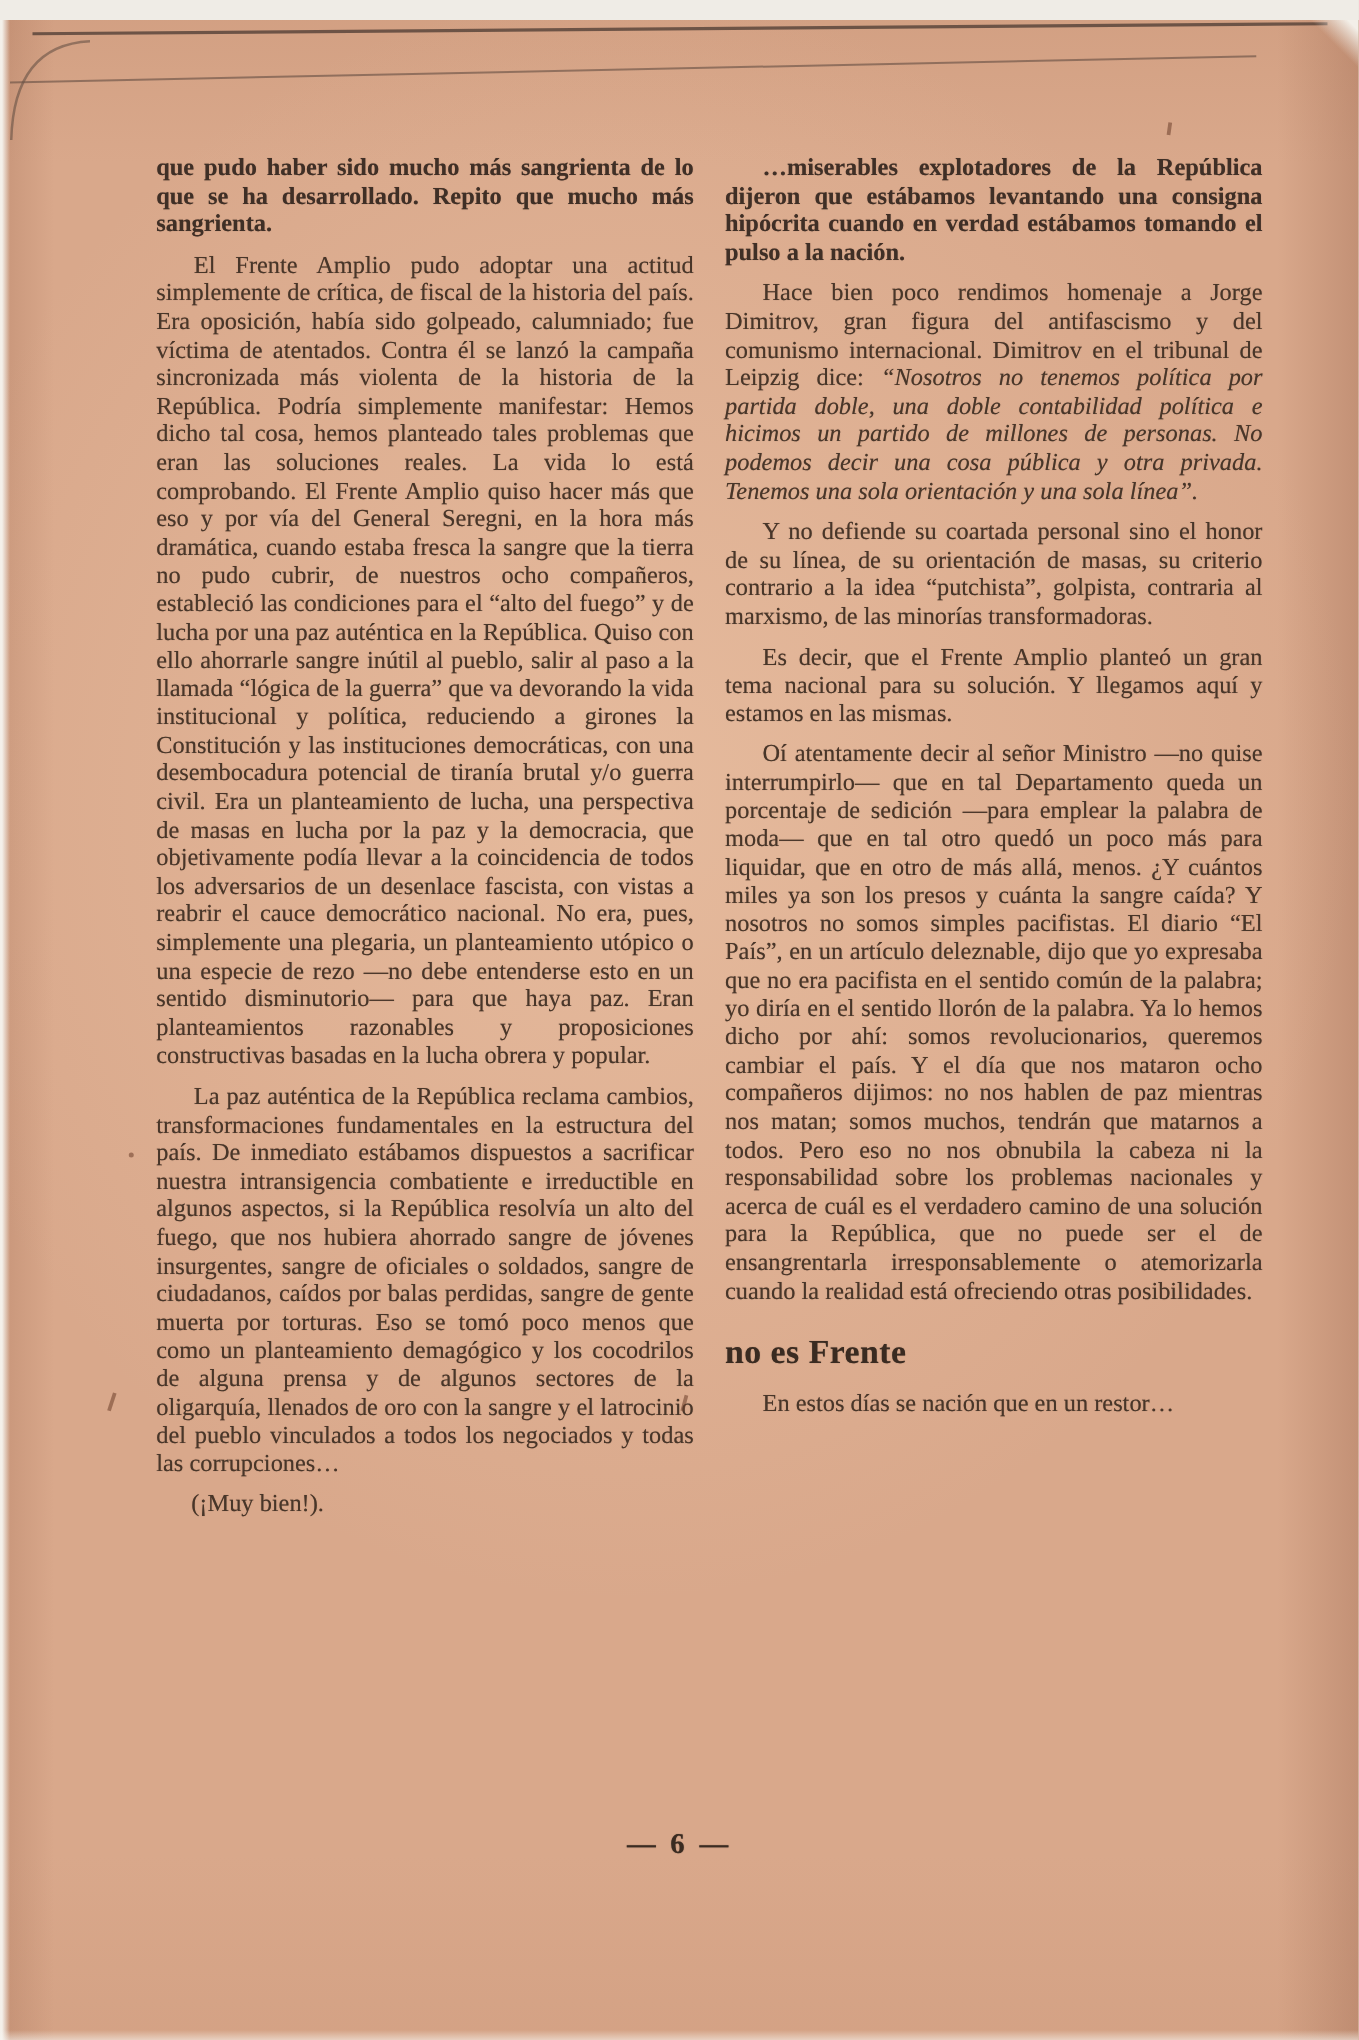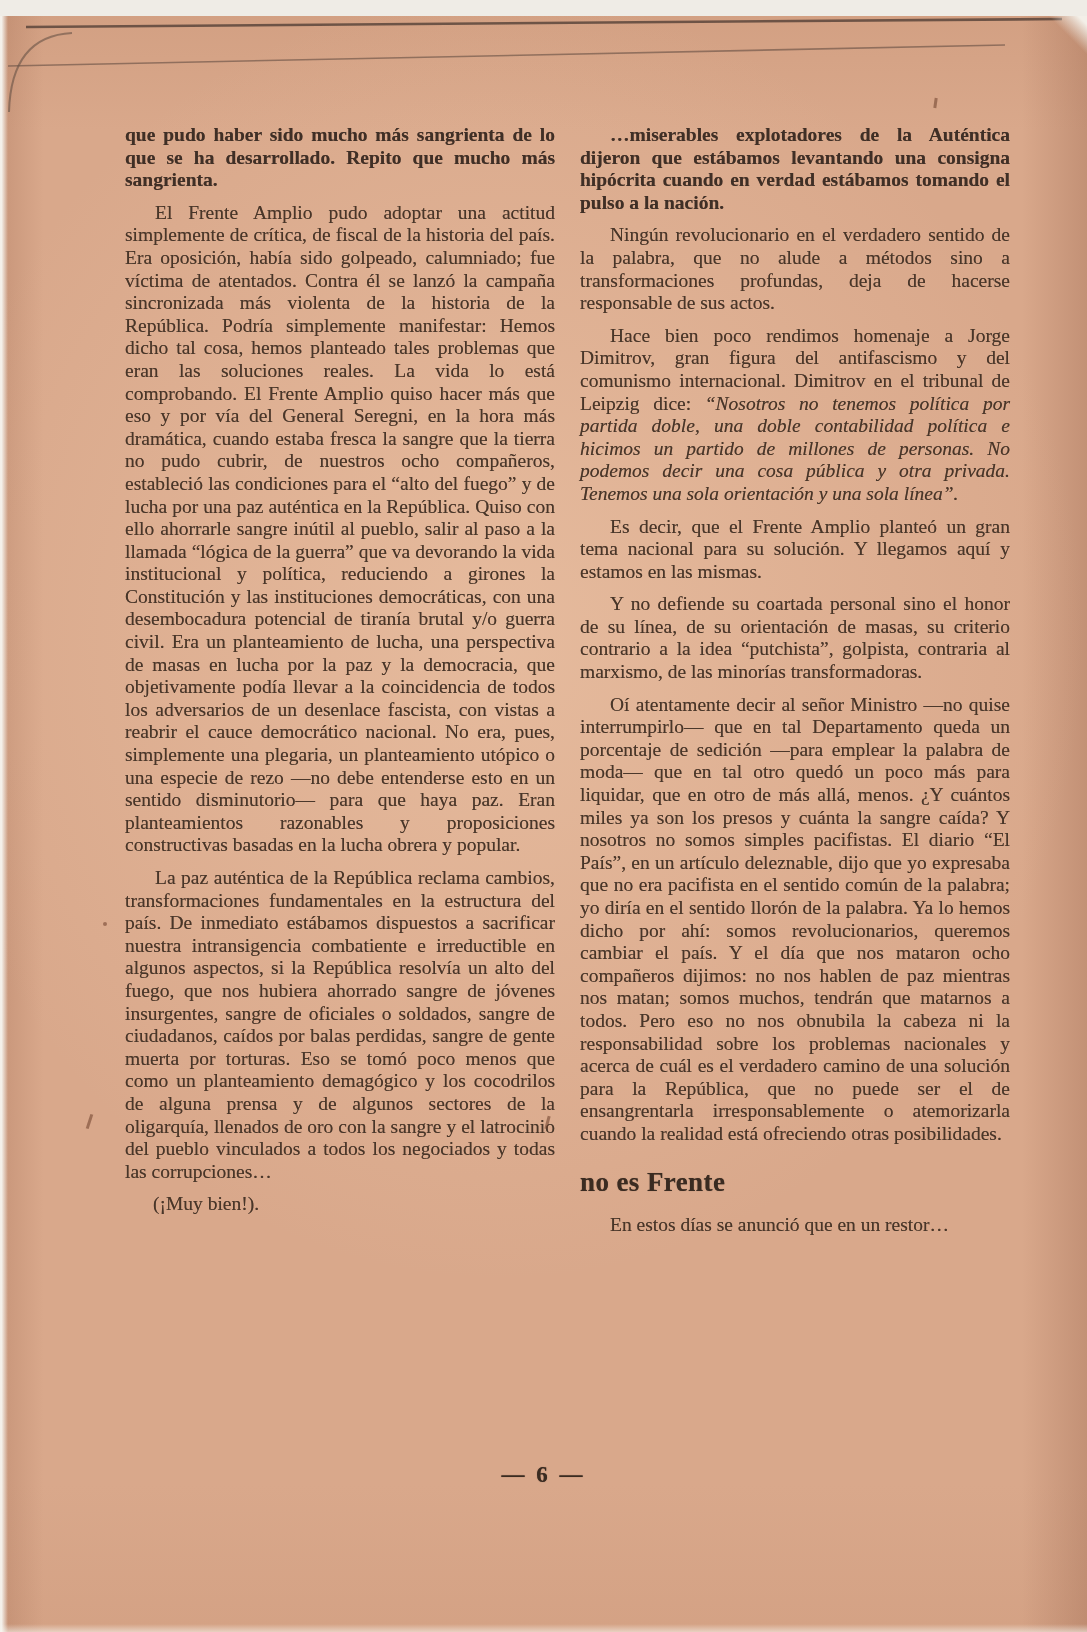--- a/index.html
+++ b/index.html
@@ -70,30 +70,29 @@
 <div class="scan">
 
   <div class="col col-left">
     <p class="intro noindent">que pudo haber sido mucho más sangrienta de lo que se ha desarrollado. Repito que mucho más sangrienta.</p>
     <p>El Frente Amplio pudo adoptar una actitud simplemente de crítica, de fiscal de la historia del país. Era oposición, había sido golpeado, calumniado; fue víctima de atentados. Contra él se lanzó la campaña sincronizada más violenta de la historia de la República. Podría simplemente manifestar: Hemos dicho tal cosa, hemos planteado tales problemas que eran las soluciones reales. La vida lo está comprobando. El Frente Amplio quiso hacer más que eso y por vía del General Seregni, en la hora más dramática, cuando estaba fresca la sangre que la tierra no pudo cubrir, de nuestros ocho compañeros, estableció las condiciones para el “alto del fuego” y de lucha por una paz auténtica en la República. Quiso con ello ahorrarle sangre inútil al pueblo, salir al paso a la llamada “lógica de la guerra” que va devorando la vida institucional y política, reduciendo a girones la Constitución y las instituciones democráticas, con una desembocadura potencial de tiranía brutal y/o guerra civil. Era un planteamiento de lucha, una perspectiva de masas en lucha por la paz y la democracia, que objetivamente podía llevar a la coincidencia de todos los adversarios de un desenlace fascista, con vistas a reabrir el cauce democrático nacional. No era, pues, simplemente una plegaria, un planteamiento utópico o una especie de rezo —no debe entenderse esto en un sentido disminutorio— para que haya paz. Eran planteamientos razonables y proposiciones constructivas basadas en la lucha obrera y popular.</p>
     <p>La paz auténtica de la República reclama cambios, transformaciones fundamentales en la estructura del país. De inmediato estábamos dispuestos a sacrificar nuestra intransigencia combatiente e irreductible en algunos aspectos, si la República resolvía un alto del fuego, que nos hubiera ahorrado sangre de jóvenes insurgentes, sangre de oficiales o soldados, sangre de ciudadanos, caídos por balas perdidas, sangre de gente muerta por torturas. Eso se tomó poco menos que como un planteamiento demagógico y los cocodrilos de alguna prensa y de algunos sectores de la oligarquía, llenados de oro con la sangre y el latrocinio del pueblo vinculados a todos los negociados y todas las corrupciones…</p>
     <p class="exclaim noindent" style="text-indent:28px;font-family:Liberation Serif, serif;">(¡Muy bien!).</p>
   </div>
 
   <div class="col col-right">
-    <p class="intro">…miserables explotadores de la Auténtica dijeron que estábamos levantando una consigna hipócrita cuando en verdad estábamos tomando el pulso a la nación.</p>
-    <p>Ningún revolucionario en el verdadero sentido de la palabra, que no alude a métodos sino a transformaciones profundas, deja de hacerse responsable de sus actos.</p>
+    <p class="intro">…miserables explotadores de la República dijeron que estábamos levantando una consigna hipócrita cuando en verdad estábamos tomando el pulso a la nación.</p>
     <p><span>Hace bien poco rendimos homenaje a Jorge Dimitrov, gran figura del antifascismo y del comunismo internacional. Dimitrov en el tribunal de Leipzig dice: </span><span class="quote-italic">“Nosotros no tenemos política por partida doble, una doble contabilidad política e hicimos un partido de millones de personas. No podemos decir una cosa pública y otra privada. Tenemos una sola orientación y una sola línea”.</span></p>
+    <p>Y no defiende su coartada personal sino el honor de su línea, de su orientación de masas, su criterio contrario a la idea “putchista”, golpista, contraria al marxismo, de las minorías transformadoras.</p>
     <p>Es decir, que el Frente Amplio planteó un gran tema nacional para su solución. Y llegamos aquí y estamos en las mismas.</p>
-    <p>Y no defiende su coartada personal sino el honor de su línea, de su orientación de masas, su criterio contrario a la idea “putchista”, golpista, contraria al marxismo, de las minorías transformadoras.</p>
     <p>Oí atentamente decir al señor Ministro —no quise interrumpirlo— que en tal Departamento queda un porcentaje de sedición —para emplear la palabra de moda— que en tal otro quedó un poco más para liquidar, que en otro de más allá, menos. ¿Y cuántos miles ya son los presos y cuánta la sangre caída? Y nosotros no somos simples pacifistas. El diario “El País”, en un artículo deleznable, dijo que yo expresaba que no era pacifista en el sentido común de la palabra; yo diría en el sentido llorón de la palabra. Ya lo hemos dicho por ahí: somos revolucionarios, queremos cambiar el país. Y el día que nos mataron ocho compañeros dijimos: no nos hablen de paz mientras nos matan; somos muchos, tendrán que matarnos a todos. Pero eso no nos obnubila la cabeza ni la responsabilidad sobre los problemas nacionales y acerca de cuál es el verdadero camino de una solución para la República, que no puede ser el de ensangrentarla irresponsablemente o atemorizarla cuando la realidad está ofreciendo otras posibilidades.</p>
     <h2>
       <span class="hl">no es Frente</span>
     </h2>
-    <p>En estos días se anunció que en un restor…</p>
+    <p>En estos días se nación que en un restor…</p>
   </div>
 
   <div class="footer-num">— 6 —</div>
 
   <svg class="edge-svg" width="1087" height="1632" viewBox="0 0 1087 1632" aria-hidden="true">
     <path d="M 26 11 L 1062 3" stroke="#4b3a32" stroke-width="2.6" fill="none" opacity="0.75"></path>
     <path d="M 9 96 Q 11 20 72 17" stroke="#5d4a40" stroke-width="2" fill="none" opacity="0.55"></path>
     <path d="M 8 50 L 1005 29" stroke="#6b5346" stroke-width="1.6" fill="none" opacity="0.65"></path>
   </svg>
 

